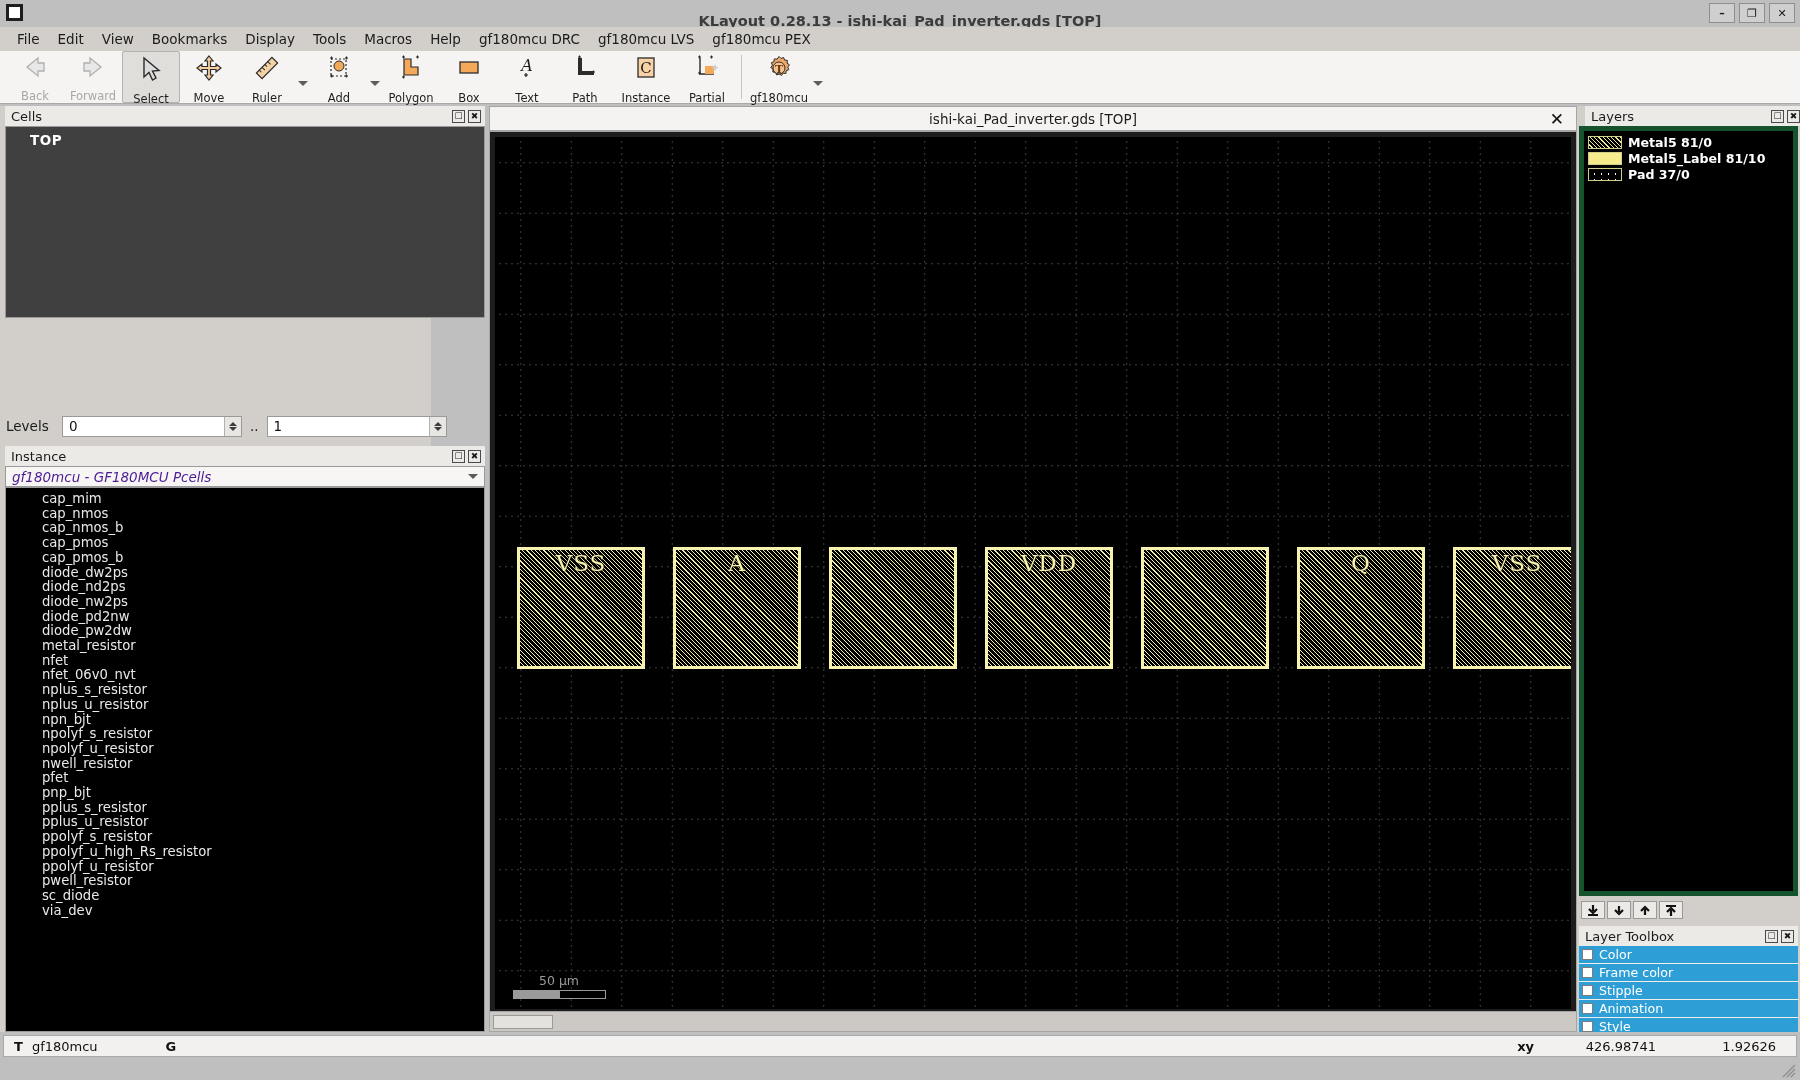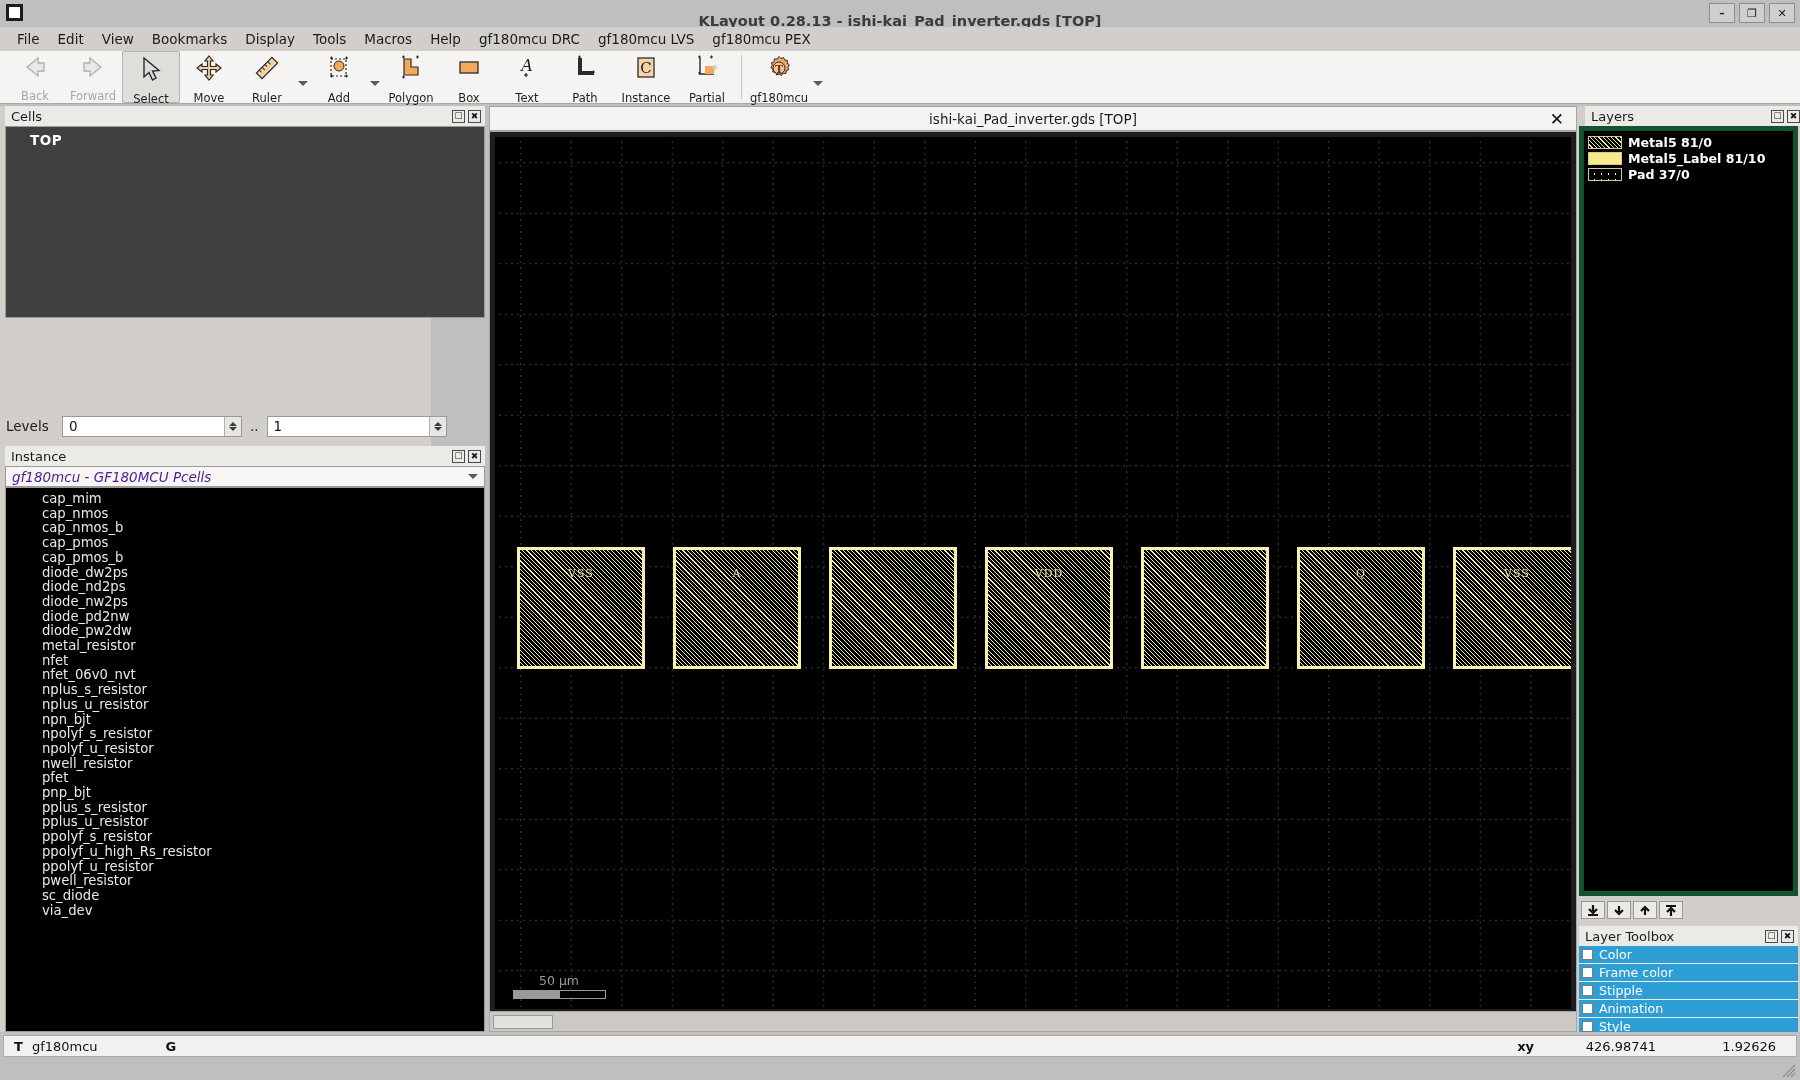--- a/index.html
+++ b/index.html
@@ -130,22 +130,22 @@
     opacity:0.85;
   }
   .pad {
     position:absolute; top:410px; width:128px; height:122px;
     border:3px solid #f7f2b0; background:#000;
     background-image: repeating-linear-gradient(45deg,
         transparent 0 2.2px, #f5efa6 2.2px 3.0px);
     display:flex; align-items:flex-start; justify-content:center;
   }
   .pad .padlbl {
-    margin-top:17px; font-family:"DejaVu Serif","Liberation Serif",serif;
-    font-size:11px; color:#faf3ad; letter-spacing:1px;
+    font-family:"DejaVu Serif","Liberation Serif",serif;
+    font-size:23px; color:#faf3ad; letter-spacing:1px;
     text-shadow:0 0 2px #000, 0 0 2px #000;
   }
   .scalebar { position:absolute; left:18px; bottom:10px; width:100px; }
   .scalebar .txt { color:#9a9a9a; font-size:12.5px; margin-left:26px; margin-bottom:2px; white-space:nowrap;}
   .scalebar .bar { width:93px; height:9px; border:1px solid #9a9a9a; background:#000; position:relative; }
   .scalebar .bar i { position:absolute; left:0; top:0; width:46px; height:7px; background:#9a9a9a; }
   .hscroll { position:absolute; left:0; bottom:0; right:0; height:20px; background:#ccc9c4; border-top:1px solid #a5a5a5;}
   .hscroll .thumb { position:absolute; left:3px; top:3px; width:60px; height:14px; background:#e4e2de; border:1px solid #9a9a9a;}
 
   

